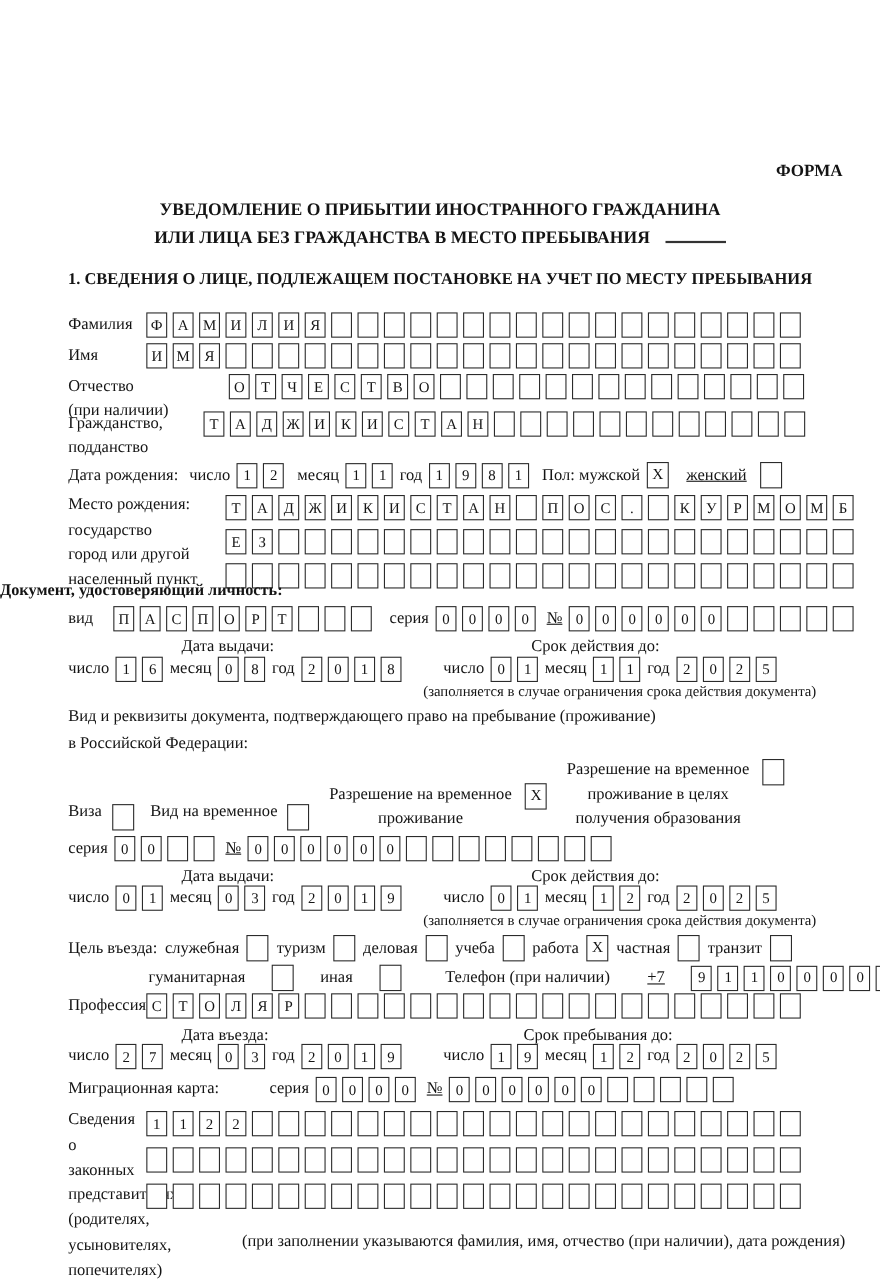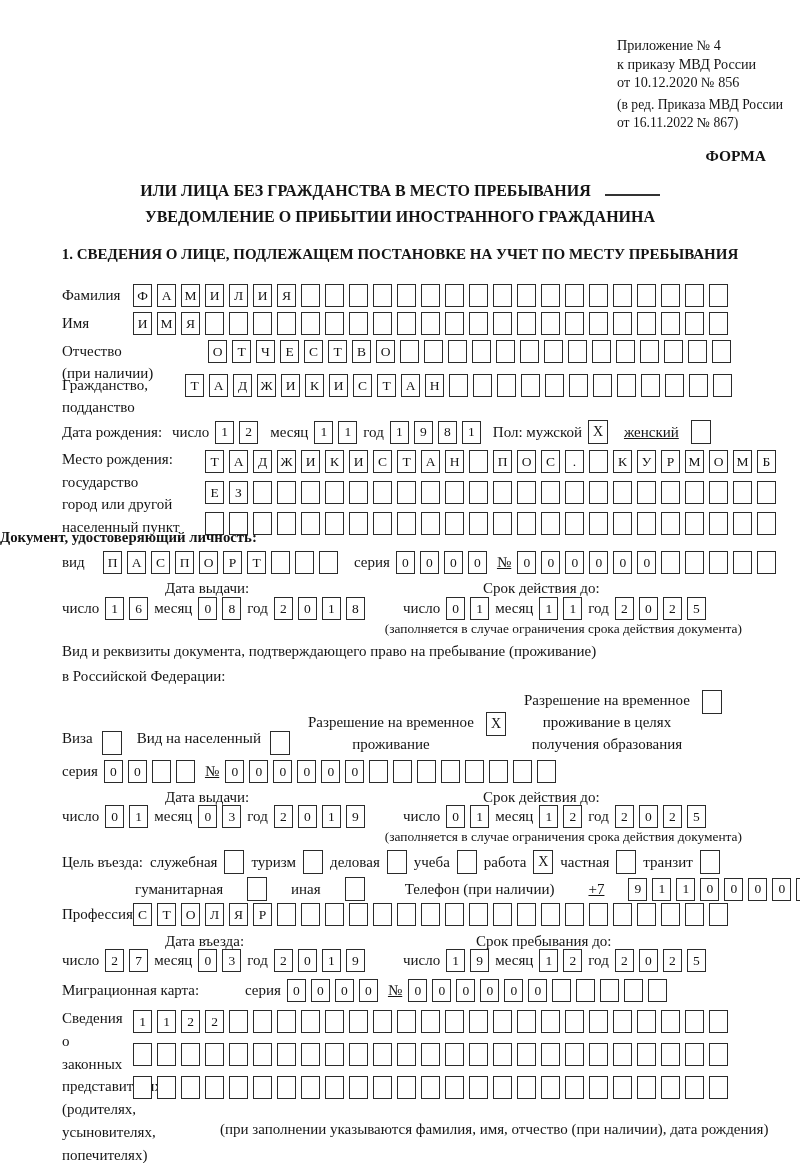--- a/index.html
+++ b/index.html
@@ -86,36 +86,27 @@
   .reps-lines { flex:none; width:71px; line-height:22.8px; }
   .reps-rows { display:flex; flex-direction:column; gap:10px; padding-top:3px; }
 
   #bottom-note { top:1121px; left:220px; font-size:15px; }
 </style>
 </head>
 <body>
 
 <div class="page">
 
-  <div class="abs" id="hdr">
-    <div>Приложение № 4</div>
-    <div>к приказу МВД России</div>
-    <div>от 10.12.2020 № 856</div>
-    <div class="hdr-ed">
-      <div>(в ред. Приказа МВД России</div>
-      <div>от 16.11.2022 № 867)</div>
-    </div>
-  </div>
   <div class="abs" id="forma">ФОРМА</div>
 
   <div class="abs" id="title">
+    <div>УВЕДОМЛЕНИЕ О ПРИБЫТИИ ИНОСТРАННОГО ГРАЖДАНИНА</div>
     <div>
       <span>ИЛИ ЛИЦА БЕЗ ГРАЖДАНСТВА В МЕСТО ПРЕБЫВАНИЯ</span><span class="title-underline"></span>
     </div>
-    <div>УВЕДОМЛЕНИЕ О ПРИБЫТИИ ИНОСТРАННОГО ГРАЖДАНИНА</div>
   </div>
 
   <div class="abs" id="sec1">1. СВЕДЕНИЯ О ЛИЦЕ, ПОДЛЕЖАЩЕМ ПОСТАНОВКЕ НА УЧЕТ ПО МЕСТУ ПРЕБЫВАНИЯ</div>
 
   <div class="row" id="row-surname">
     <span class="lb lbl71">Фамилия</span>
     <span class="cells">
         <span class="cell">Ф</span>
         <span class="cell">А</span>
         <span class="cell">М</span>
@@ -441,21 +432,21 @@
 
   <div class="abs" id="intro1">Вид и реквизиты документа, подтверждающего право на пребывание (проживание)</div>
   <div class="abs" id="intro2">в Российской Федерации:</div>
 
   <div class="row" id="row-options">
     <span class="opt">
       <span class="opt-label">Виза</span>
       <span class="cb"></span>
     </span>
     <span class="opt">
-      <span class="opt-label">Вид на населенный</span>
+      <span class="opt-label">Вид на временное</span>
       <span class="cb"></span>
     </span>
     <span class="opt">
       <span class="opt-text w172">Разрешение на временное проживание</span>
       <span class="cb">X</span>
     </span>
     <span class="opt">
       <span class="opt-text w172">Разрешение на временное проживание в целях получения образования</span>
       <span class="cb"></span>
     </span>

